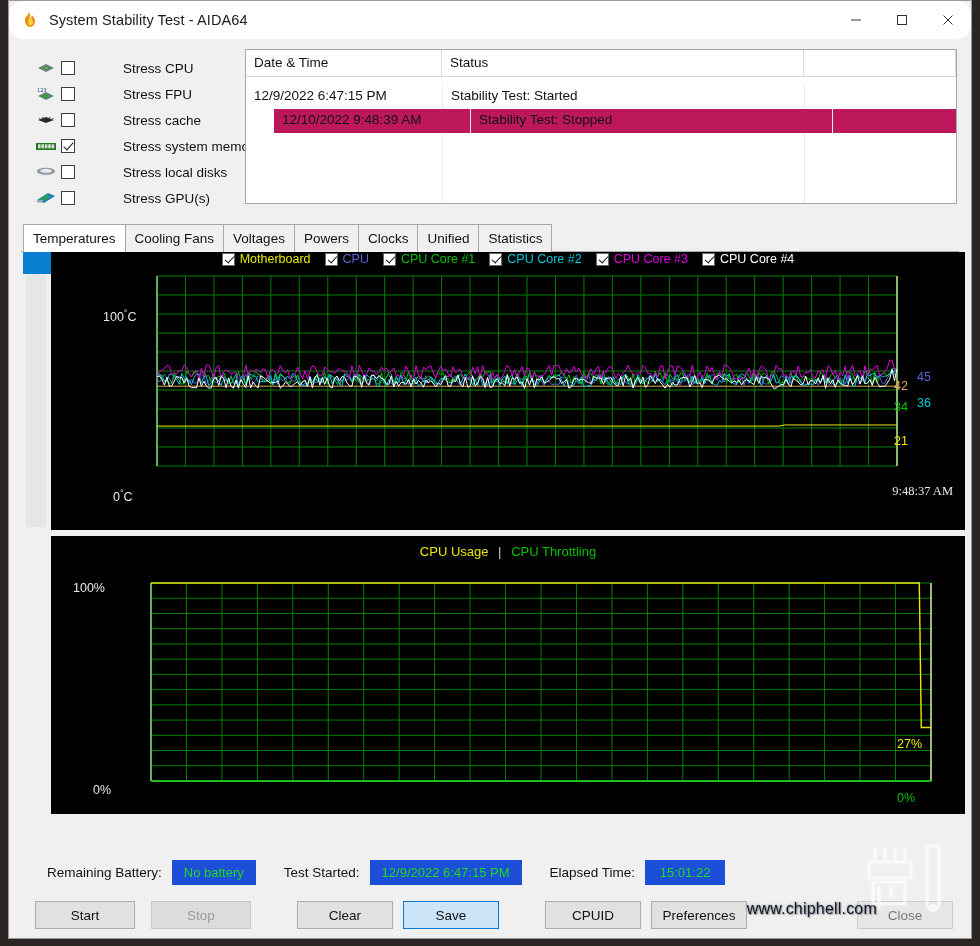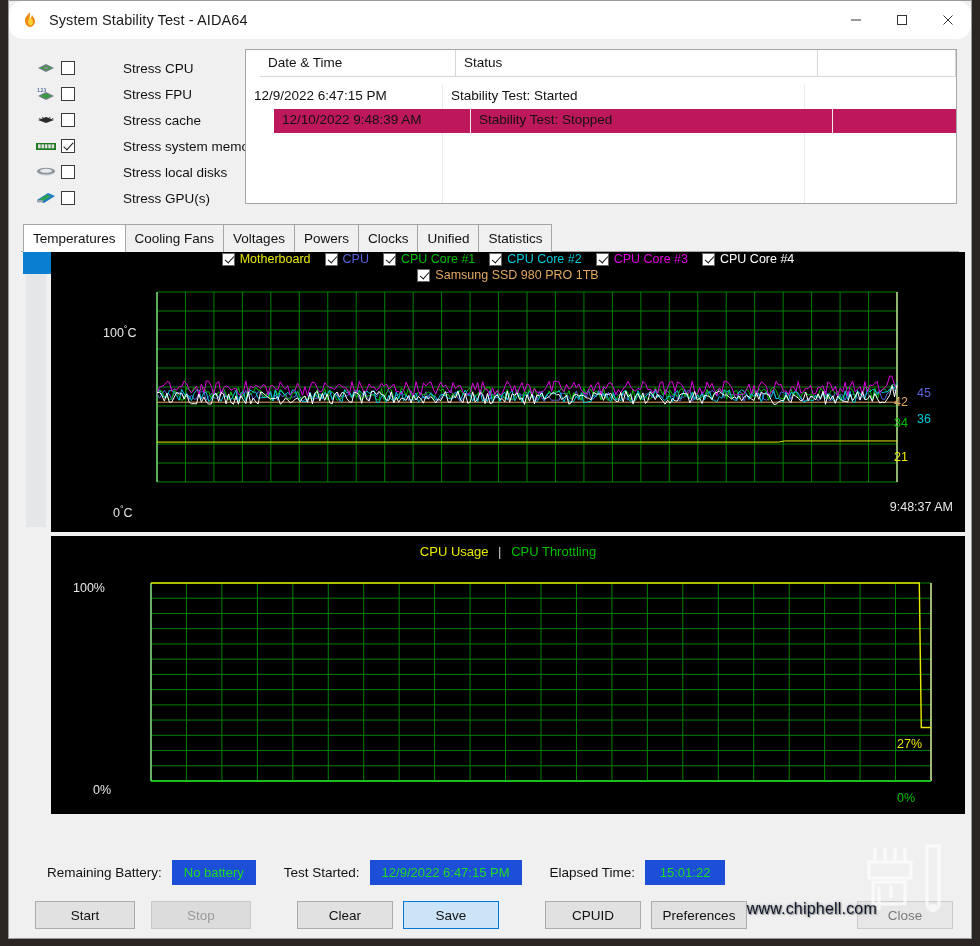--- a/index.html
+++ b/index.html
@@ -68,21 +68,21 @@
     transform: rotate(42deg);
   }
   .stress-label { font-size: 13.5px; color: #111; white-space: nowrap; margin-left: 40px; }
 
   
   .logtable {
     flex: 1 1 auto; margin-left: 6px; margin-right: 2px;
     background: #fff; border: 1px solid #a6a6a6;
     height: 155px; overflow: hidden;
   }
-  .log-head { display: flex; height: 35px; background: #fff; padding-left: 14px; }
+  .log-head { display: flex; height: 35px; background: #fff; }
   .log-head div {
     font-size: 13.5px; color: #111; padding: 5px 0 0 8px;
     border-right: 1px solid #d7d7d7; border-bottom: 1px solid #d7d7d7;
     height: 27px;
   }
   .lh-date { width: 196px; } .lh-status { width: 362px; } .lh-pad { flex:1 1 auto; }
   .log-row { display: flex; height: 24px; }
   .log-row.alt { background: #be185d; margin-left: 28px; }
   .log-row div {
     font-size: 13.5px; color: #111; padding: 3px 0 0 8px; height: 24px;
@@ -380,26 +380,20 @@
             <span class="lg-item">
               <span class="lg-cb"></span>
               <span class="lg-label" style="color:#e000e0">CPU Core #3</span>
             </span>
             <span class="lg-item">
               <span class="lg-cb"></span>
               <span class="lg-label" style="color:#ffffff">CPU Core #4</span>
             </span>
           </div>
 
-          <div class="legend-row second">
-            <span class="lg-item">
-              <span class="lg-cb"></span>
-              <span class="lg-label" style="color:#e0a860">Samsung SSD 980 PRO 1TB</span>
-            </span>
-          </div>
 
           <div class="plot-wrap">
             <span class="axis-label" style="left:52px; top:42px;">
               <span>100</span><sup style="font-size:9px">°</sup>C
             </span>
             <span class="axis-label" style="left:62px; top:222px;">
               <span>0</span><sup style="font-size:9px">°</sup>C
             </span>
 
             <svg width="914" height="250" style="display:block">
@@ -456,21 +450,21 @@
                   <path d="M 106.0 110.8 L 108.5 110.2 L 110.9 113.5 L 113.4 119.1 L 115.9 111.3 L 118.3 120.2 L 120.8 119.9 L 123.3 115.1 L 125.7 110.3 L 128.2 112.1 L 130.7 111.3 L 133.1 117.1 L 135.6 112.0 L 138.1 119.9 L 140.5 121.8 L 143.0 121.6 L 145.5 121.9 L 147.9 112.0 L 150.4 120.3 L 152.9 115.1 L 155.3 120.1 L 157.8 122.1 L 160.3 121.9 L 162.7 112.7 L 165.2 111.3 L 167.7 119.5 L 170.1 110.5 L 172.6 112.0 L 175.1 121.8 L 177.5 111.9 L 180.0 120.4 L 182.5 122.2 L 184.9 113.9 L 187.4 122.2 L 189.9 113.7 L 192.3 117.7 L 194.8 121.6 L 197.3 109.8 L 199.7 121.9 L 202.2 116.0 L 204.7 119.9 L 207.1 122.0 L 209.6 109.9 L 212.1 110.9 L 214.5 113.4 L 217.0 115.3 L 219.5 116.9 L 221.9 116.5 L 224.4 116.6 L 226.9 114.8 L 229.3 122.2 L 231.8 120.0 L 234.3 116.2 L 236.7 117.7 L 239.2 120.8 L 241.7 119.6 L 244.1 117.3 L 246.6 115.9 L 249.1 119.9 L 251.5 115.9 L 254.0 114.0 L 256.5 120.5 L 258.9 111.1 L 261.4 121.8 L 263.9 111.2 L 266.3 109.3 L 268.8 119.1 L 271.3 111.4 L 273.7 118.4 L 276.2 112.0 L 278.7 120.6 L 281.1 122.0 L 283.6 112.2 L 286.1 110.0 L 288.5 115.2 L 291.0 110.5 L 293.5 111.3 L 295.9 116.6 L 298.4 119.8 L 300.9 120.3 L 303.3 110.0 L 305.8 111.1 L 308.3 112.7 L 310.7 121.3 L 313.2 109.3 L 315.7 117.4 L 318.1 118.8 L 320.6 109.1 L 323.1 109.5 L 325.5 112.6 L 328.0 109.4 L 330.5 112.5 L 332.9 113.1 L 335.4 118.0 L 337.9 118.3 L 340.3 109.8 L 342.8 120.8 L 345.3 115.2 L 347.7 120.2 L 350.2 116.3 L 352.7 116.4 L 355.1 118.5 L 357.6 113.5 L 360.1 120.9 L 362.5 113.2 L 365.0 118.0 L 367.5 114.5 L 369.9 116.9 L 372.4 121.2 L 374.9 114.0 L 377.3 117.0 L 379.8 114.7 L 382.3 117.1 L 384.7 121.0 L 387.2 116.9 L 389.7 118.6 L 392.1 114.1 L 394.6 109.6 L 397.1 119.9 L 399.5 120.4 L 402.0 113.4 L 404.5 116.0 L 406.9 109.2 L 409.4 117.7 L 411.9 120.8 L 414.3 111.3 L 416.8 121.3 L 419.3 119.9 L 421.7 109.8 L 424.2 120.0 L 426.7 116.9 L 429.1 110.5 L 431.6 112.6 L 434.1 121.6 L 436.5 111.4 L 439.0 121.4 L 441.5 120.9 L 443.9 114.2 L 446.4 113.1 L 448.9 117.4 L 451.3 116.7 L 453.8 119.8 L 456.3 109.1 L 458.7 120.2 L 461.2 111.8 L 463.7 113.2 L 466.1 110.9 L 468.6 117.5 L 471.1 115.9 L 473.5 122.4 L 476.0 112.7 L 478.5 119.2 L 480.9 112.0 L 483.4 121.9 L 485.9 113.1 L 488.3 113.6 L 490.8 111.0 L 493.3 117.1 L 495.7 116.0 L 498.2 114.6 L 500.7 111.3 L 503.1 110.6 L 505.6 112.9 L 508.1 112.4 L 510.5 117.4 L 513.0 115.9 L 515.5 113.1 L 517.9 122.2 L 520.4 120.6 L 522.9 113.1 L 525.3 112.3 L 527.8 114.1 L 530.3 113.4 L 532.7 113.5 L 535.2 115.7 L 537.7 116.3 L 540.1 117.8 L 542.6 110.3 L 545.1 112.0 L 547.5 112.1 L 550.0 112.1 L 552.5 118.4 L 554.9 111.9 L 557.4 112.5 L 559.9 111.4 L 562.3 116.6 L 564.8 119.2 L 567.3 119.5 L 569.7 110.4 L 572.2 119.8 L 574.7 109.2 L 577.1 114.8 L 579.6 112.5 L 582.1 122.1 L 584.5 113.8 L 587.0 111.5 L 589.5 117.5 L 591.9 110.9 L 594.4 121.5 L 596.9 118.5 L 599.3 109.8 L 601.8 112.7 L 604.3 117.6 L 606.7 112.2 L 609.2 116.0 L 611.7 118.9 L 614.1 122.2 L 616.6 118.2 L 619.1 121.2 L 621.5 116.5 L 624.0 118.9 L 626.5 119.0 L 628.9 112.8 L 631.4 111.5 L 633.9 111.6 L 636.3 112.0 L 638.8 120.9 L 641.3 115.6 L 643.7 109.3 L 646.2 118.0 L 648.7 116.3 L 651.1 121.5 L 653.6 113.3 L 656.1 113.8 L 658.5 114.4 L 661.0 117.7 L 663.5 111.4 L 665.9 110.3 L 668.4 109.2 L 670.9 111.6 L 673.3 113.1 L 675.8 112.9 L 678.3 115.3 L 680.7 116.9 L 683.2 114.9 L 685.7 116.4 L 688.1 114.1 L 690.6 118.9 L 693.1 115.0 L 695.5 113.5 L 698.0 114.8 L 700.5 117.0 L 702.9 118.5 L 705.4 110.9 L 707.9 117.4 L 710.3 110.4 L 712.8 111.8 L 715.3 111.8 L 717.7 112.9 L 720.2 117.9 L 722.7 122.3 L 725.1 122.2 L 727.6 120.0 L 730.1 118.6 L 732.5 118.6 L 735.0 113.1 L 737.5 118.0 L 739.9 120.6 L 742.4 112.5 L 744.9 114.3 L 747.3 116.1 L 749.8 119.1 L 752.3 117.4 L 754.7 110.2 L 757.2 118.8 L 759.7 114.2 L 762.1 115.3 L 764.6 118.0 L 767.1 111.8 L 769.5 117.3 L 772.0 109.3 L 774.5 122.3 L 776.9 112.3 L 779.4 117.7 L 781.9 113.7 L 784.3 121.4 L 786.8 114.0 L 789.3 117.2 L 791.7 118.9 L 794.2 119.4 L 796.7 120.1 L 799.1 112.2 L 801.6 118.7 L 804.1 114.9 L 806.5 109.7 L 809.0 117.9 L 811.5 109.7 L 813.9 117.7 L 816.4 117.2 L 818.9 113.5 L 821.3 119.4 L 823.8 111.5 L 826.3 116.6 L 828.7 120.9 L 831.2 120.2 L 833.7 120.6 L 836.1 117.2 L 838.6 113.4 L 841.1 103.5 L 843.5 114.8 L 846.0 102.9" fill="none" stroke="#ffffff" stroke-width="1"></path>
                 </g>
             </svg>
 
             <span class="val-label" style="left:843px; top:113px; color:#e0a860;">42</span>
             <span class="val-label" style="left:866px; top:104px; color:#5a64d8;">45</span>
             <span class="val-label" style="left:843px; top:134px; color:#00c000;">34</span>
             <span class="val-label" style="left:866px; top:130px; color:#00c8d8;">36</span>
             <span class="val-label" style="left:843px; top:168px; color:#e8e800;">21</span>
 
-            <span class="ts-label" style="right:12px; top:218px;">9:48:37 AM</span>
+            <span class="ts-label" style="right:12px; top:218px;font-family:Liberation Serif, serif;">9:48:37 AM</span>
           </div>
         </div>
 
         <div class="chart-box usage-chart">
           <div class="chart-title">
             <span style="color:#e8e800">CPU Usage</span>
             <span style="color:#cccccc; padding:0 6px">|</span>
             <span style="color:#00c000">CPU Throttling</span>
           </div>
 

